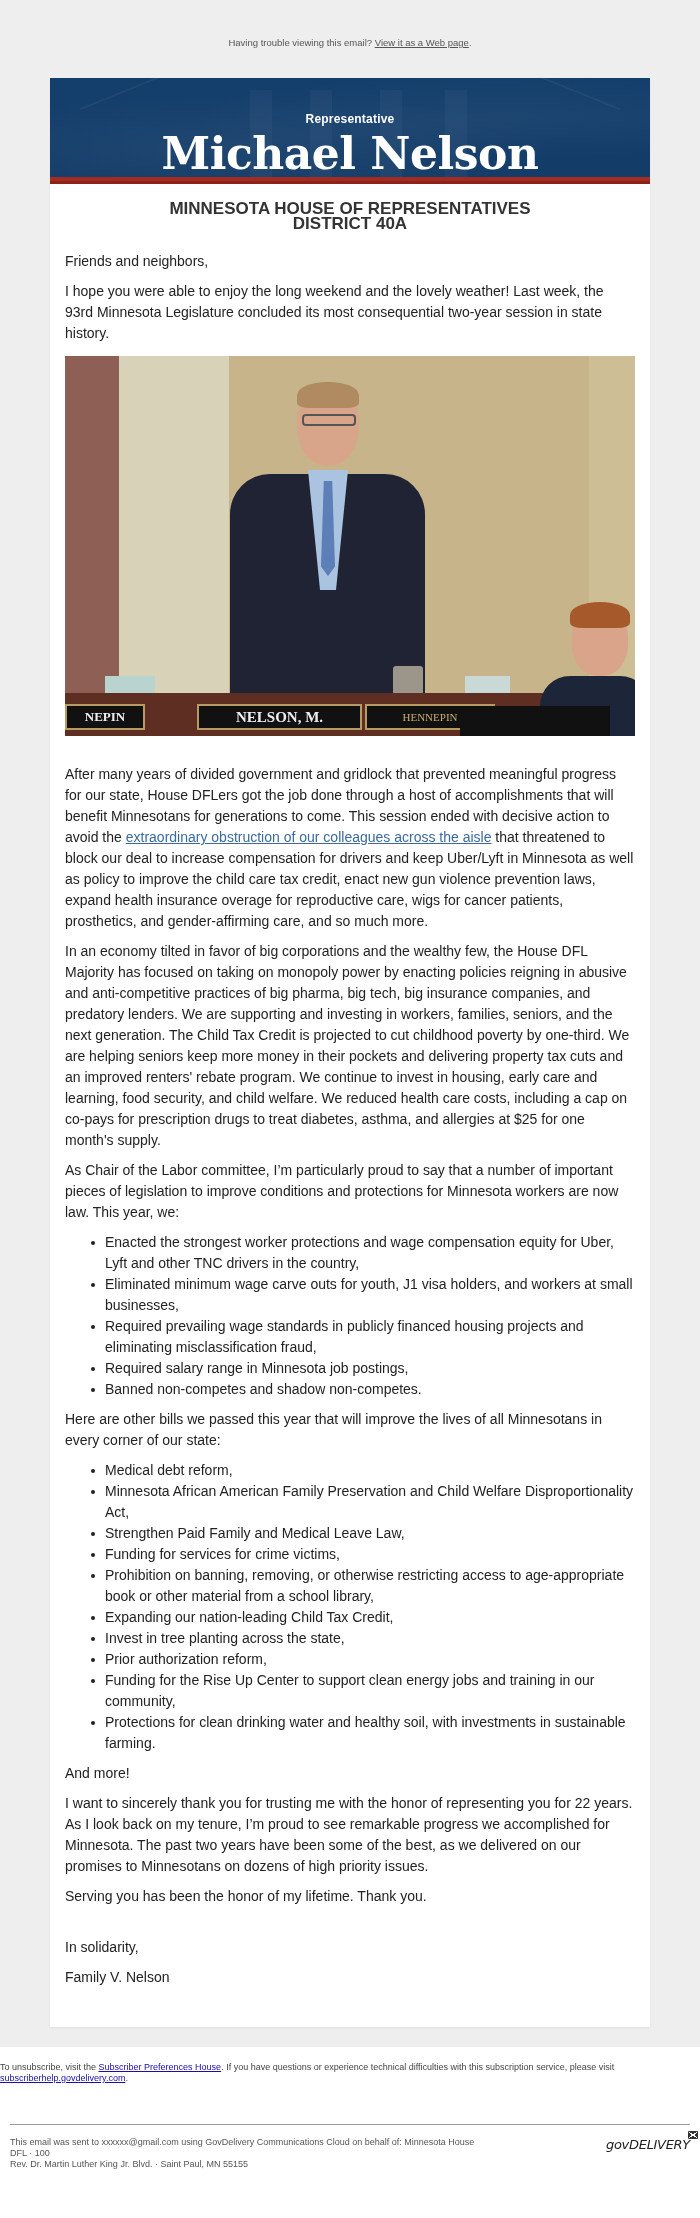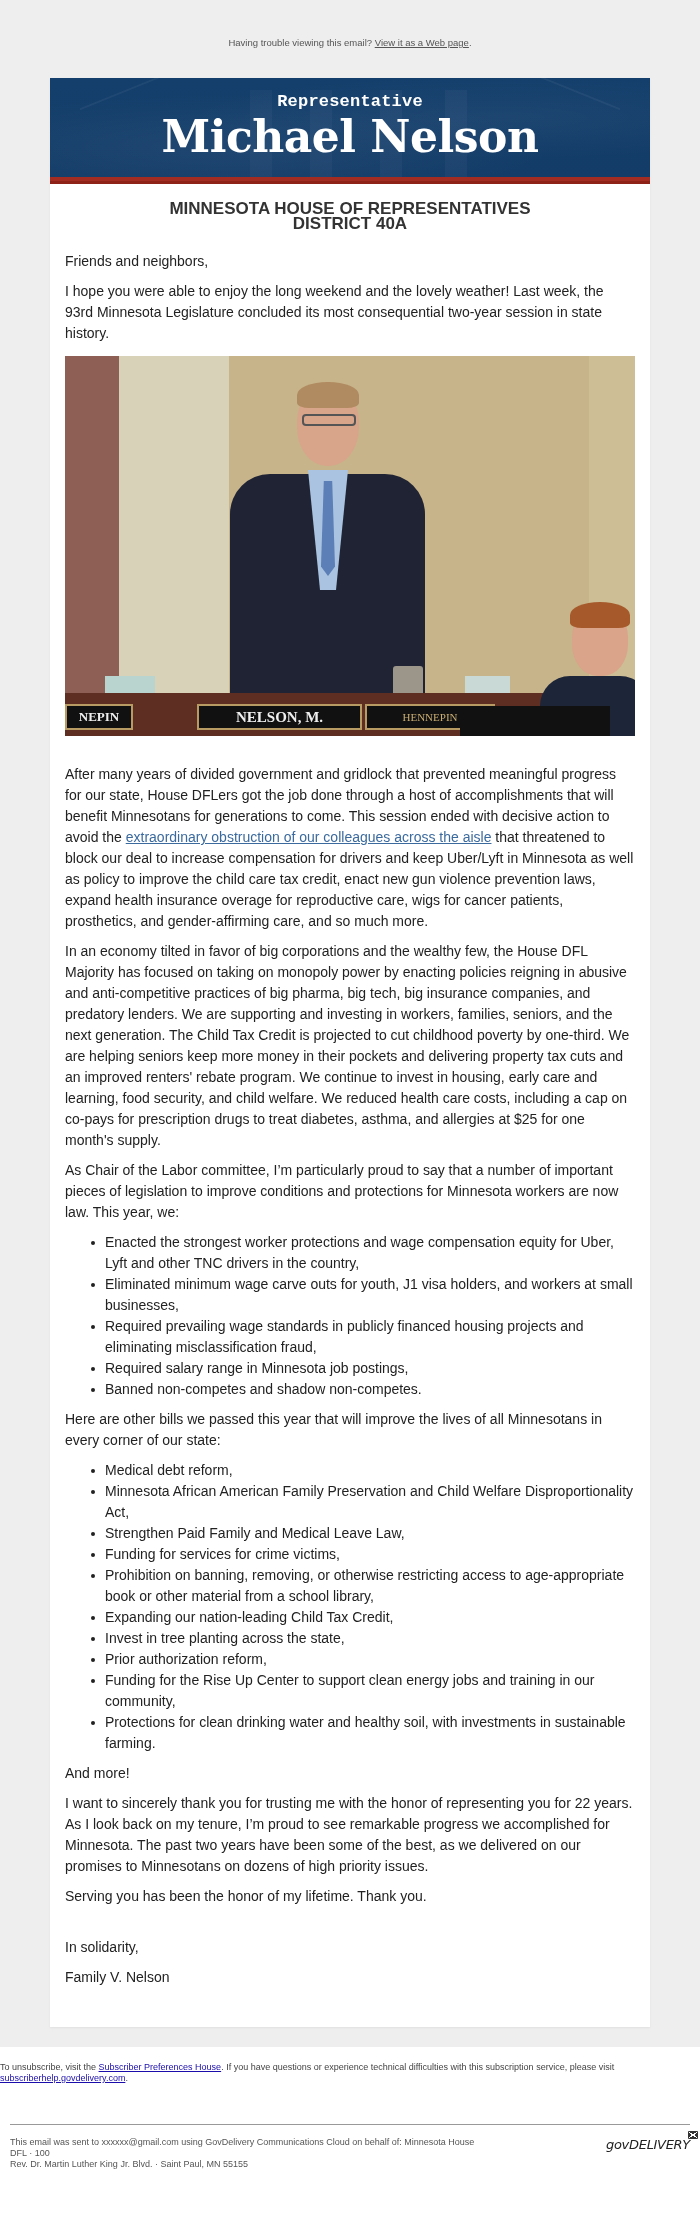--- a/index.html
+++ b/index.html
@@ -49,24 +49,24 @@
       background: rgba(255,255,255,0.035);
     }
     .banner-pediment-l, .banner-pediment-r {
       position: absolute; top: 6px; width: 120px; height: 60px;
       border-top: 2px solid rgba(255,255,255,0.05);
     }
     .banner-pediment-l { left: 30px; transform: skewY(-22deg); }
     .banner-pediment-r { right: 30px; transform: skewY(22deg); }
     .banner-title-small {
       position: relative;
-      padding-top: 14px;
-      font-family: Liberation Mono, monospace;
+      padding-top: 31px;
+      font-family: Liberation Sans, sans-serif;
       font-weight: bold;
-      font-size: 17px;
+      font-size: 12px;
       letter-spacing: 0.2px;
       line-height: 20px;
     }
     .banner-title-big {
       position: relative;
       font-family: "DejaVu Serif", "Liberation Serif", serif;
       font-weight: bold;
       font-size: 44px;
       line-height: 50px;
       letter-spacing: -0.5px;
@@ -109,21 +109,21 @@
       position: absolute; left: 155px; top: 30px; width: 215px; height: 310px;
     }
     .ph-head { position: absolute; left: 77px; top: 0; width: 62px; height: 80px; border-radius: 45% 45% 48% 48%; background: #d8a58a; }
     .ph-hair { position: absolute; left: 77px; top: -4px; width: 62px; height: 26px; border-radius: 50% 50% 20% 20%; background: #b08a60; }
     .ph-glasses { position: absolute; left: 82px; top: 28px; width: 54px; height: 12px; border: 2px solid #555; border-radius: 4px; }
     .ph-body { position: absolute; left: 10px; top: 88px; width: 195px; height: 230px; background: #1f2333; border-radius: 40px 40px 0 0; }
     .ph-shirt { position: absolute; left: 88px; top: 84px; width: 40px; height: 120px; background: #a9c3e0; clip-path: polygon(0 0,100% 0,70% 100%,30% 100%); }
     .ph-tie { position: absolute; left: 101px; top: 95px; width: 14px; height: 95px; background: #5b7fb6; clip-path: polygon(20% 0,80% 0,100% 90%,50% 100%,0 90%); }
     .ph-desk { position: absolute; left: 0; top: 337px; width: 570px; height: 43px; background: #5e2e22; }
     .ph-plate { position: absolute; top: 348px; height: 26px; background: #111; border: 2px solid #b79b62; color: #eeeeee; font-family: "Liberation Serif", serif; font-weight: bold; text-align: center; font-size: 13px; line-height: 22px; }
-    .ph-plate.p1 { left: 0; width: 68px; }
+    .ph-plate.p1 { left: 0; width: 80px; }
     .ph-plate.p2 { left: 132px; width: 165px; font-size: 15px; }
     .ph-plate.p3 { left: 300px; width: 130px; color: #c9ad73; font-weight: normal; font-size: 11px; }
     .ph-man2 { position: absolute; left: 485px; top: 250px; width: 100px; height: 130px; }
     .ph-man2-head { position: absolute; left: 22px; top: 0; width: 56px; height: 70px; border-radius: 45%; background: #d9a489; }
     .ph-man2-hair { position: absolute; left: 20px; top: -4px; width: 60px; height: 26px; border-radius: 50% 50% 20% 20%; background: #a65a2b; }
     .ph-man2-body { position: absolute; left: -10px; top: 70px; width: 110px; height: 70px; background: #1d2538; border-radius: 30px 30px 0 0; }
     .ph-laptop { position: absolute; left: 395px; top: 350px; width: 150px; height: 30px; background: #111; }
     .ph-mug { position: absolute; left: 328px; top: 310px; width: 30px; height: 38px; background: #9c958a; border-radius: 3px; }
     .ph-tissue1 { position: absolute; left: 40px; top: 320px; width: 50px; height: 20px; background: #b9d3cf; }
     .ph-tissue2 { position: absolute; left: 400px; top: 320px; width: 45px; height: 20px; background: #c9d9d5; }

